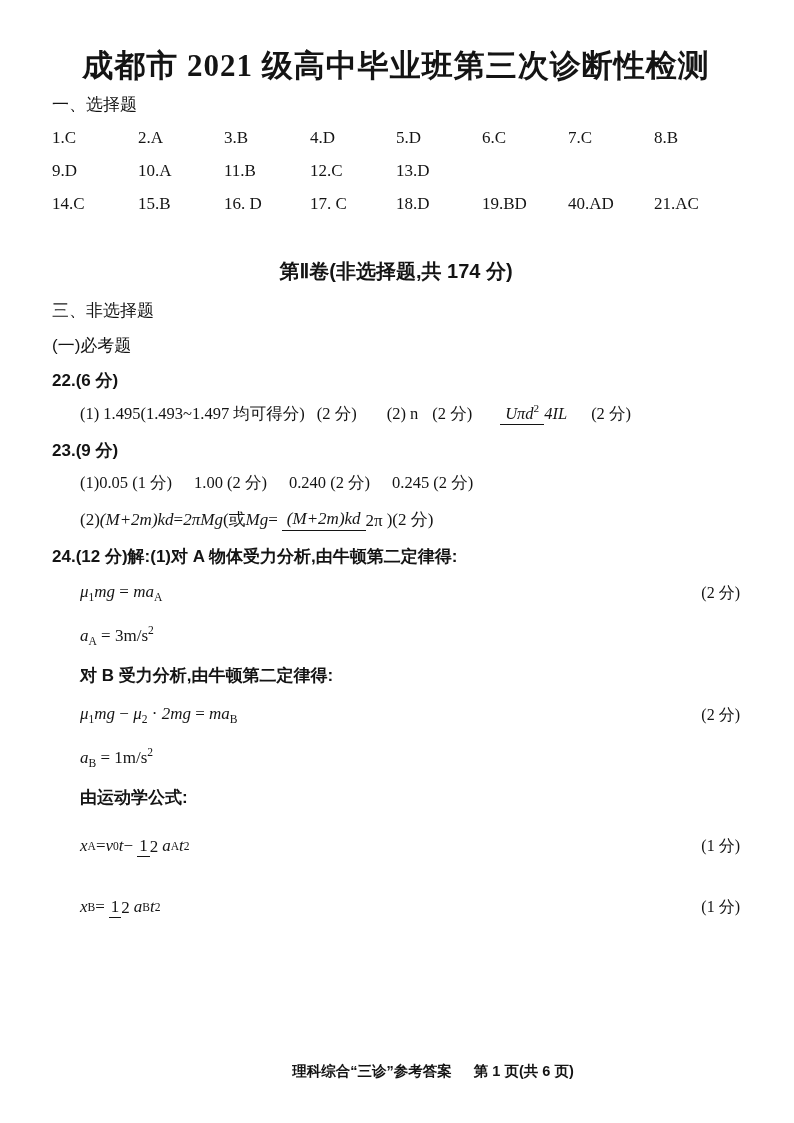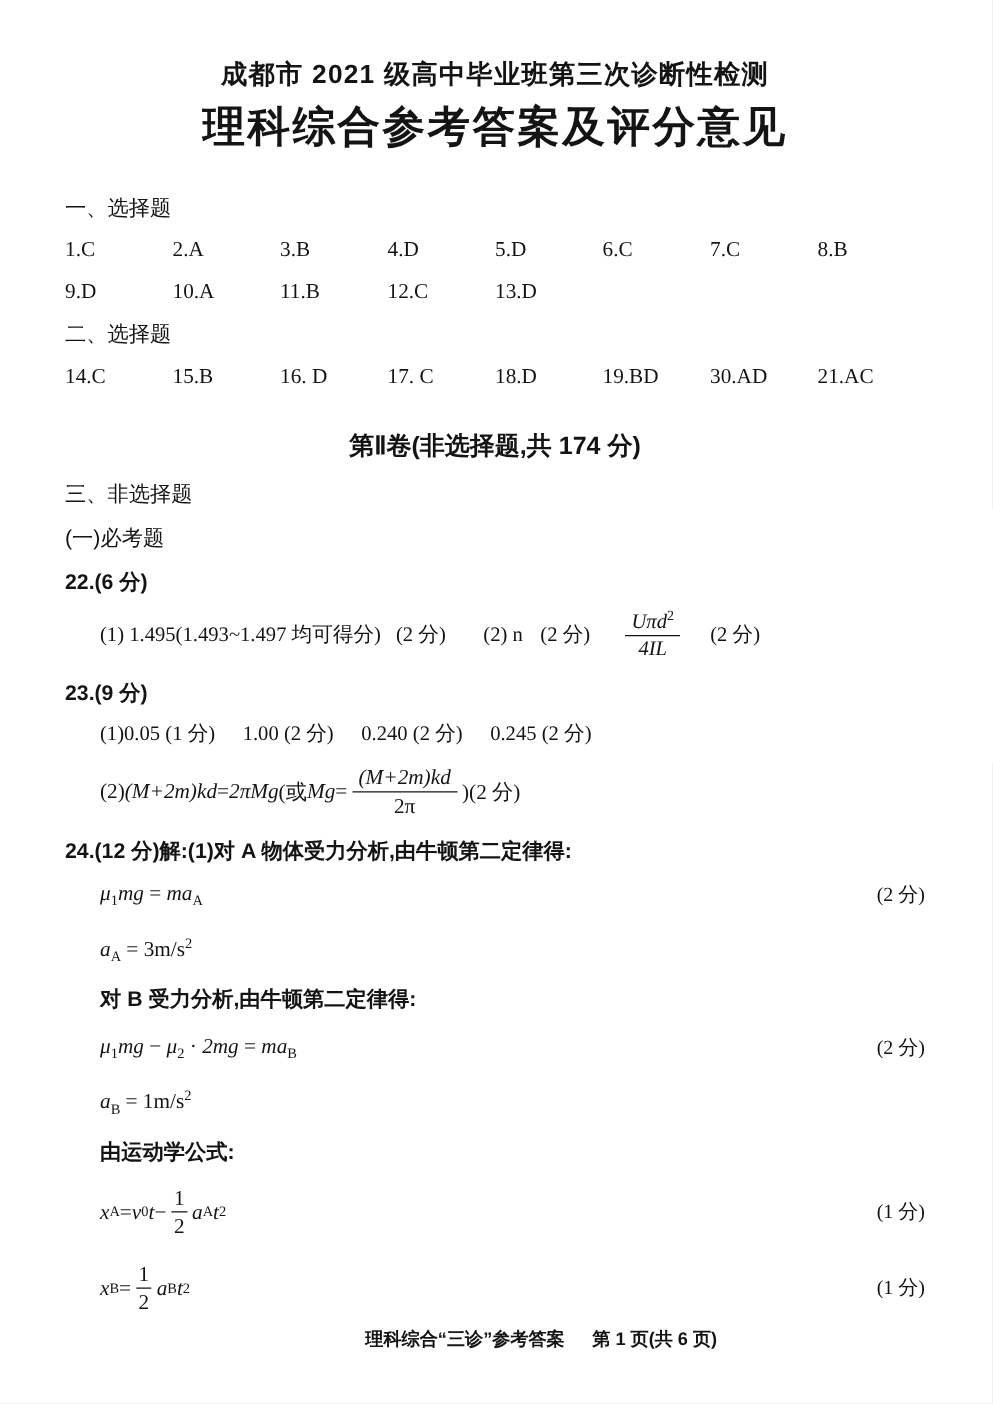--- a/index.html
+++ b/index.html
@@ -11,41 +11,41 @@
     box-sizing:border-box;
     padding:45px 54px 0 52px;
     font-family:"Liberation Serif", serif;
     color:#141414;
     overflow:hidden;
   }
   
   .t1{
     margin:0 0 6px 0;
     text-align:center;
-    font-size:21px;
-    font-weight:bold;
-    font-family:Liberation Sans, sans-serif;
+    font-size:31px;
+    font-weight:bold;
+    font-family:Liberation Serif, serif;
     letter-spacing:1px;
   }
   .t2{
     margin:0 0 30px 0;
     text-align:center;
     font-size:34px;
     font-weight:bold;
     font-family:"Liberation Sans", sans-serif;
     letter-spacing:2px;
   }
   .sec-head{
     text-align:center;
     font-size:20px;
     font-weight:bold;
     font-family:"Liberation Sans", sans-serif;
     margin:0 0 26px 0;
   }
-  .sec-head.second{margin-top:32px;margin-bottom:14px;}
+  .sec-head.second{margin-top:44px;margin-bottom:14px;}
   .bold-label{
     font-size:17px;
     font-weight:normal;
     font-family:"Liberation Sans", sans-serif;
     margin:0 0 12px 0;
   }
   
   .ansgrid{
     display:grid;
     grid-template-columns:repeat(8,86px);
@@ -73,21 +73,20 @@
   .ansline .g3{margin-left:14px;}
   .ansline .g4{margin-left:28px;}
   .ansline .g5{margin-left:20px;}
   .gap22{margin-left:22px;}
   
   .mi{font-style:italic;font-family:"Liberation Serif", serif;}
   sub{font-size:68%;font-style:normal;}
   sup{font-size:68%;font-style:normal;}
   .frac{
     display:inline-flex;
-    flex-direction:column;
     align-items:center;
     vertical-align:middle;
     line-height:1.15;
     margin:0 4px;
   }
   .frac .num{border-bottom:1.4px solid #141414;padding:0 5px 1px 5px;}
   .frac .den{padding-top:1px;}
   .frac.small .num{padding:0 2px 0 2px;}
   .fline{
     display:flex;
@@ -118,21 +117,20 @@
     padding-left:36px;
   }
   .footer .fr{margin-left:18px;}
 </style>
 </head>
 <body>
 
 <div class="page">
 
   <h1 class="t1">成都市 2021 级高中毕业班第三次诊断性检测</h1>
-  <h2 class="t2">理科综合参考答案及评分意见</h2>
 
 
   <div class="bold-label">一、选择题</div>
 
   <div class="ansgrid">
     <span>1.C</span>
     <span>2.A</span>
     <span>3.B</span>
     <span>4.D</span>
     <span>5.D</span>
@@ -141,30 +139,29 @@
     <span>8.B</span>
   </div>
   <div class="ansgrid">
     <span>9.D</span>
     <span>10.A</span>
     <span>11.B</span>
     <span>12.C</span>
     <span>13.D</span>
   </div>
 
-  <div class="bold-label">二、选择题</div>
 
   <div class="ansgrid">
     <span>14.C</span>
     <span>15.B</span>
     <span>16. D</span>
     <span>17. C</span>
     <span>18.D</span>
     <span>19.BD</span>
-    <span>30.AD</span>
+    <span>40.AD</span>
     <span>21.AC</span>
   </div>
 
   <div class="sec-head second">第Ⅱ卷(非选择题,共 174 分)</div>
 
   <div class="bold-label">三、非选择题</div>
   <div class="bold-label">(一)必考题</div>
 
   <div class="q-head">22.(6 分)</div>
   <div class="ansline indent">

